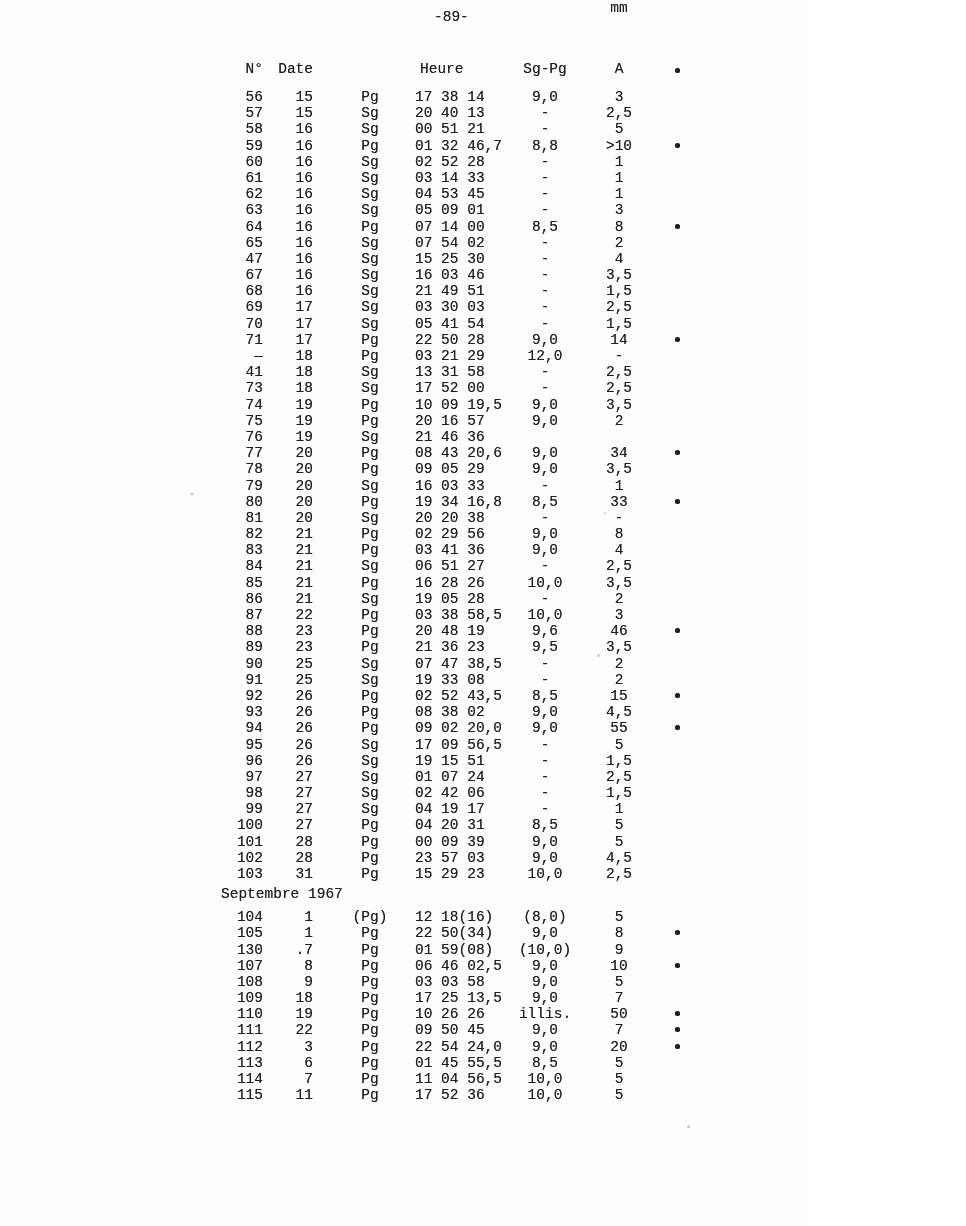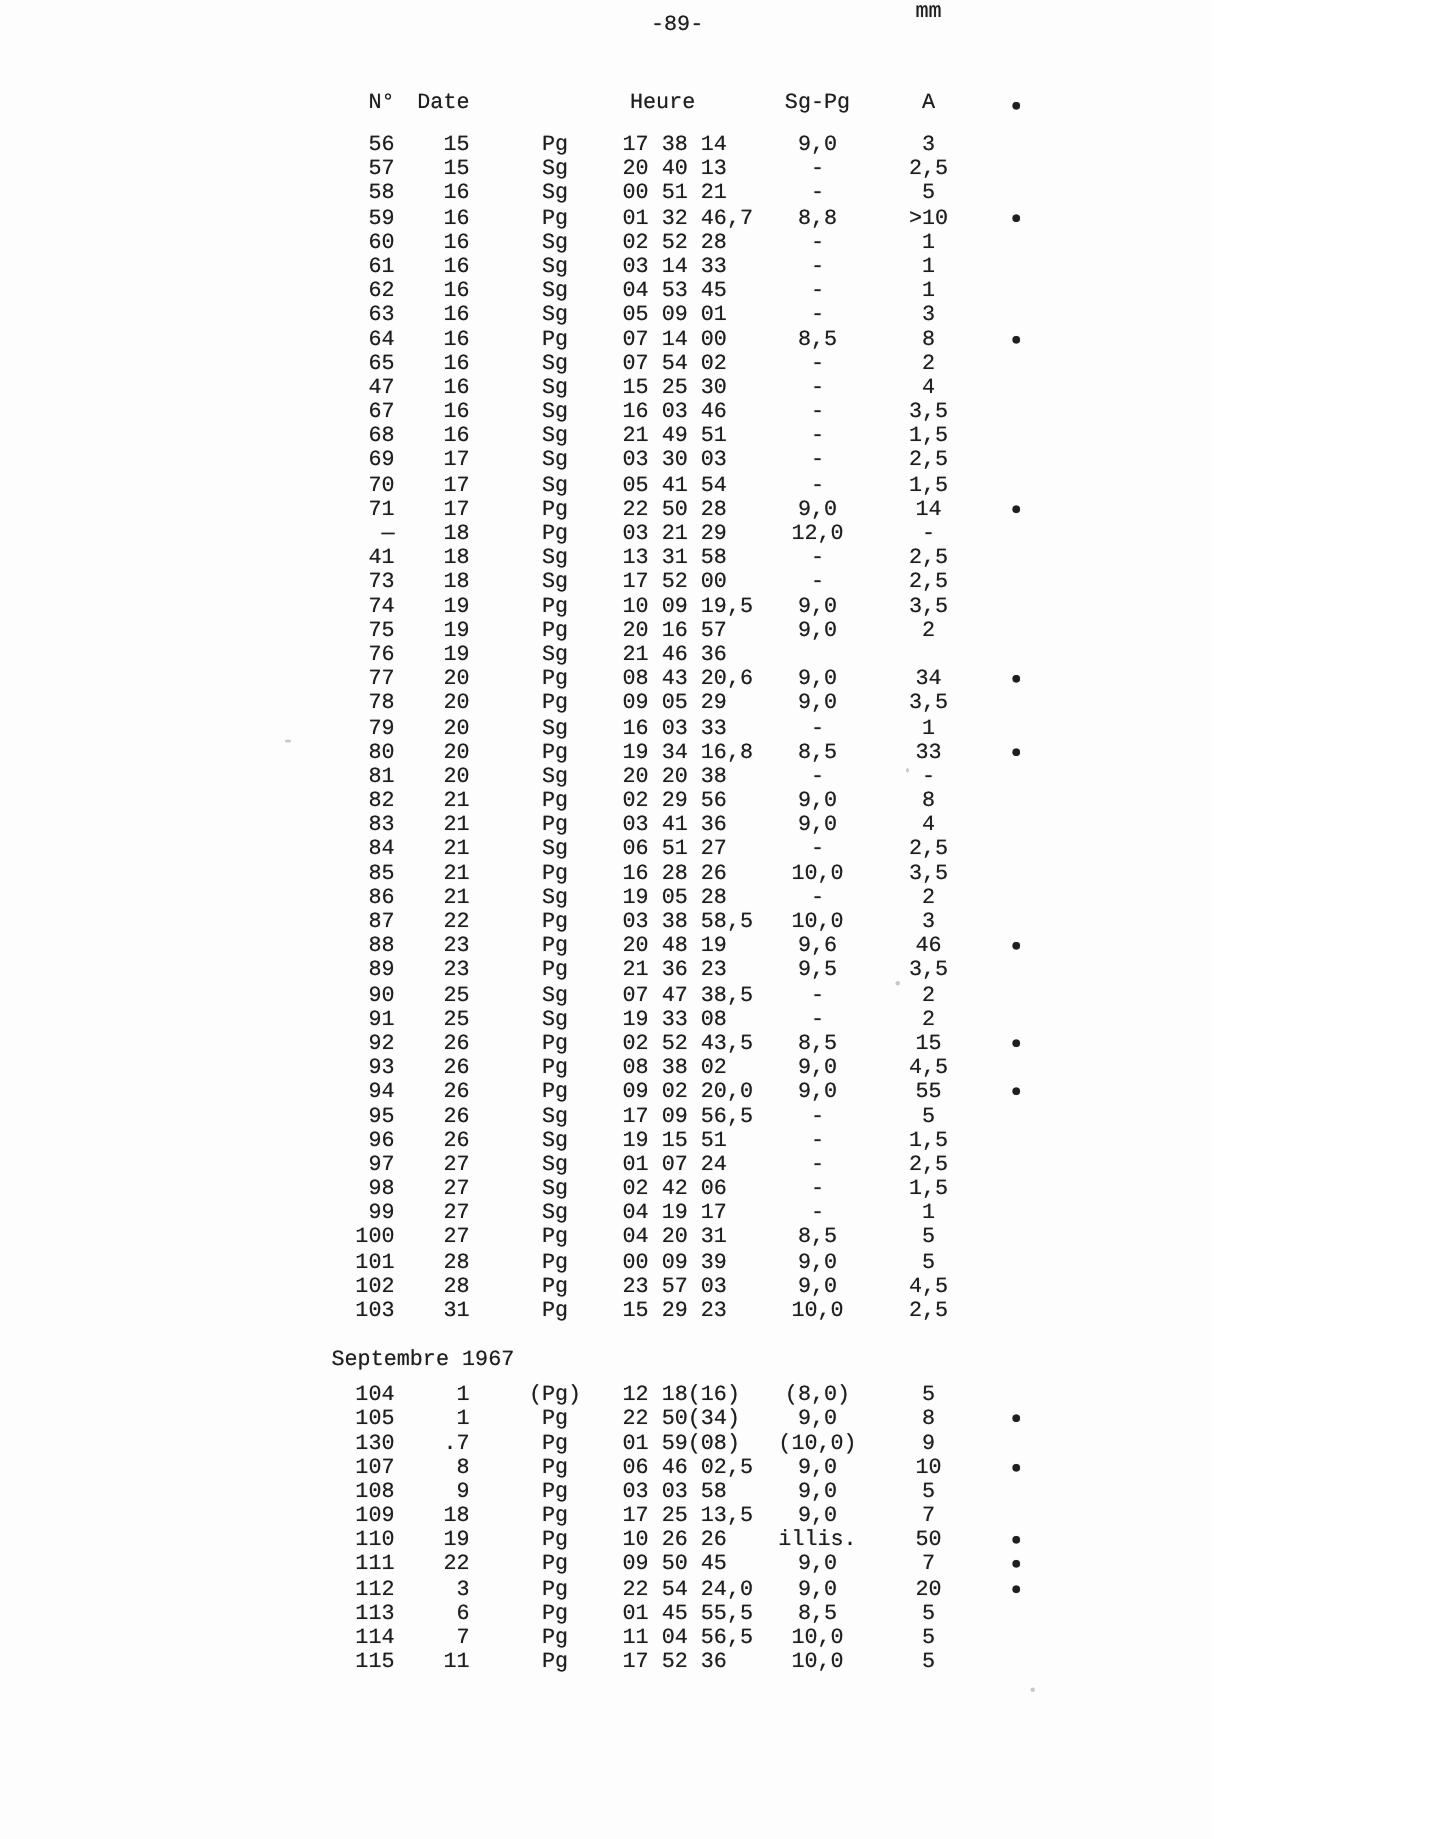--- a/index.html
+++ b/index.html
@@ -45,21 +45,21 @@
     position:absolute;
     top:89px;
     left:0;
     width:100%;
   }
   .sec-title{
     height:16.2px;
     white-space:pre;
   }
   .sec-0 .sec-title{margin-left:247px;margin-bottom:6.3px;}
-  .sec-1 .sec-title{margin-left:221px;margin-top:17px;margin-bottom:6.8px;}
+  .sec-1 .sec-title{margin-left:221px;margin-top:4px;margin-bottom:6.8px;}
   .sec-2 .sec-title{margin-left:233px;margin-top:10.9px;margin-bottom:10.3px;}
   .row{
     position:relative;
     height:16.2px;
   }
   .cell{
     position:absolute;
     top:0;
     white-space:pre;
   }

